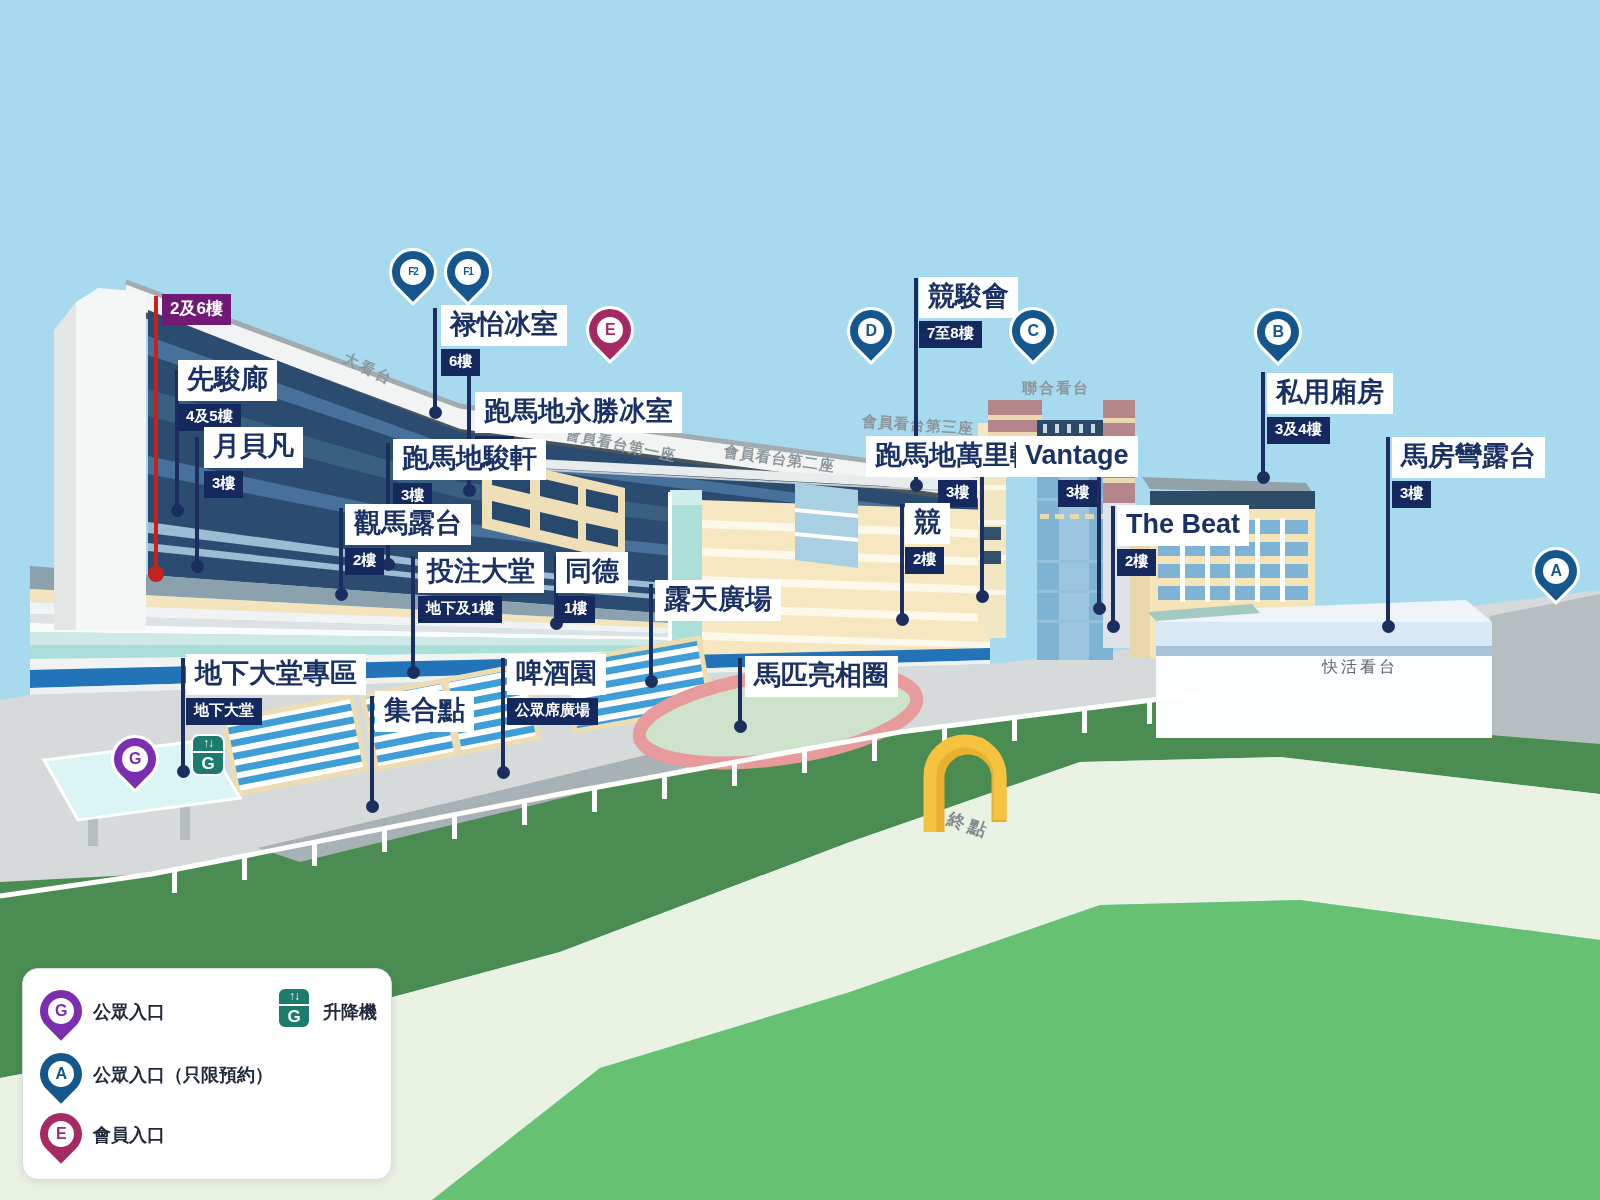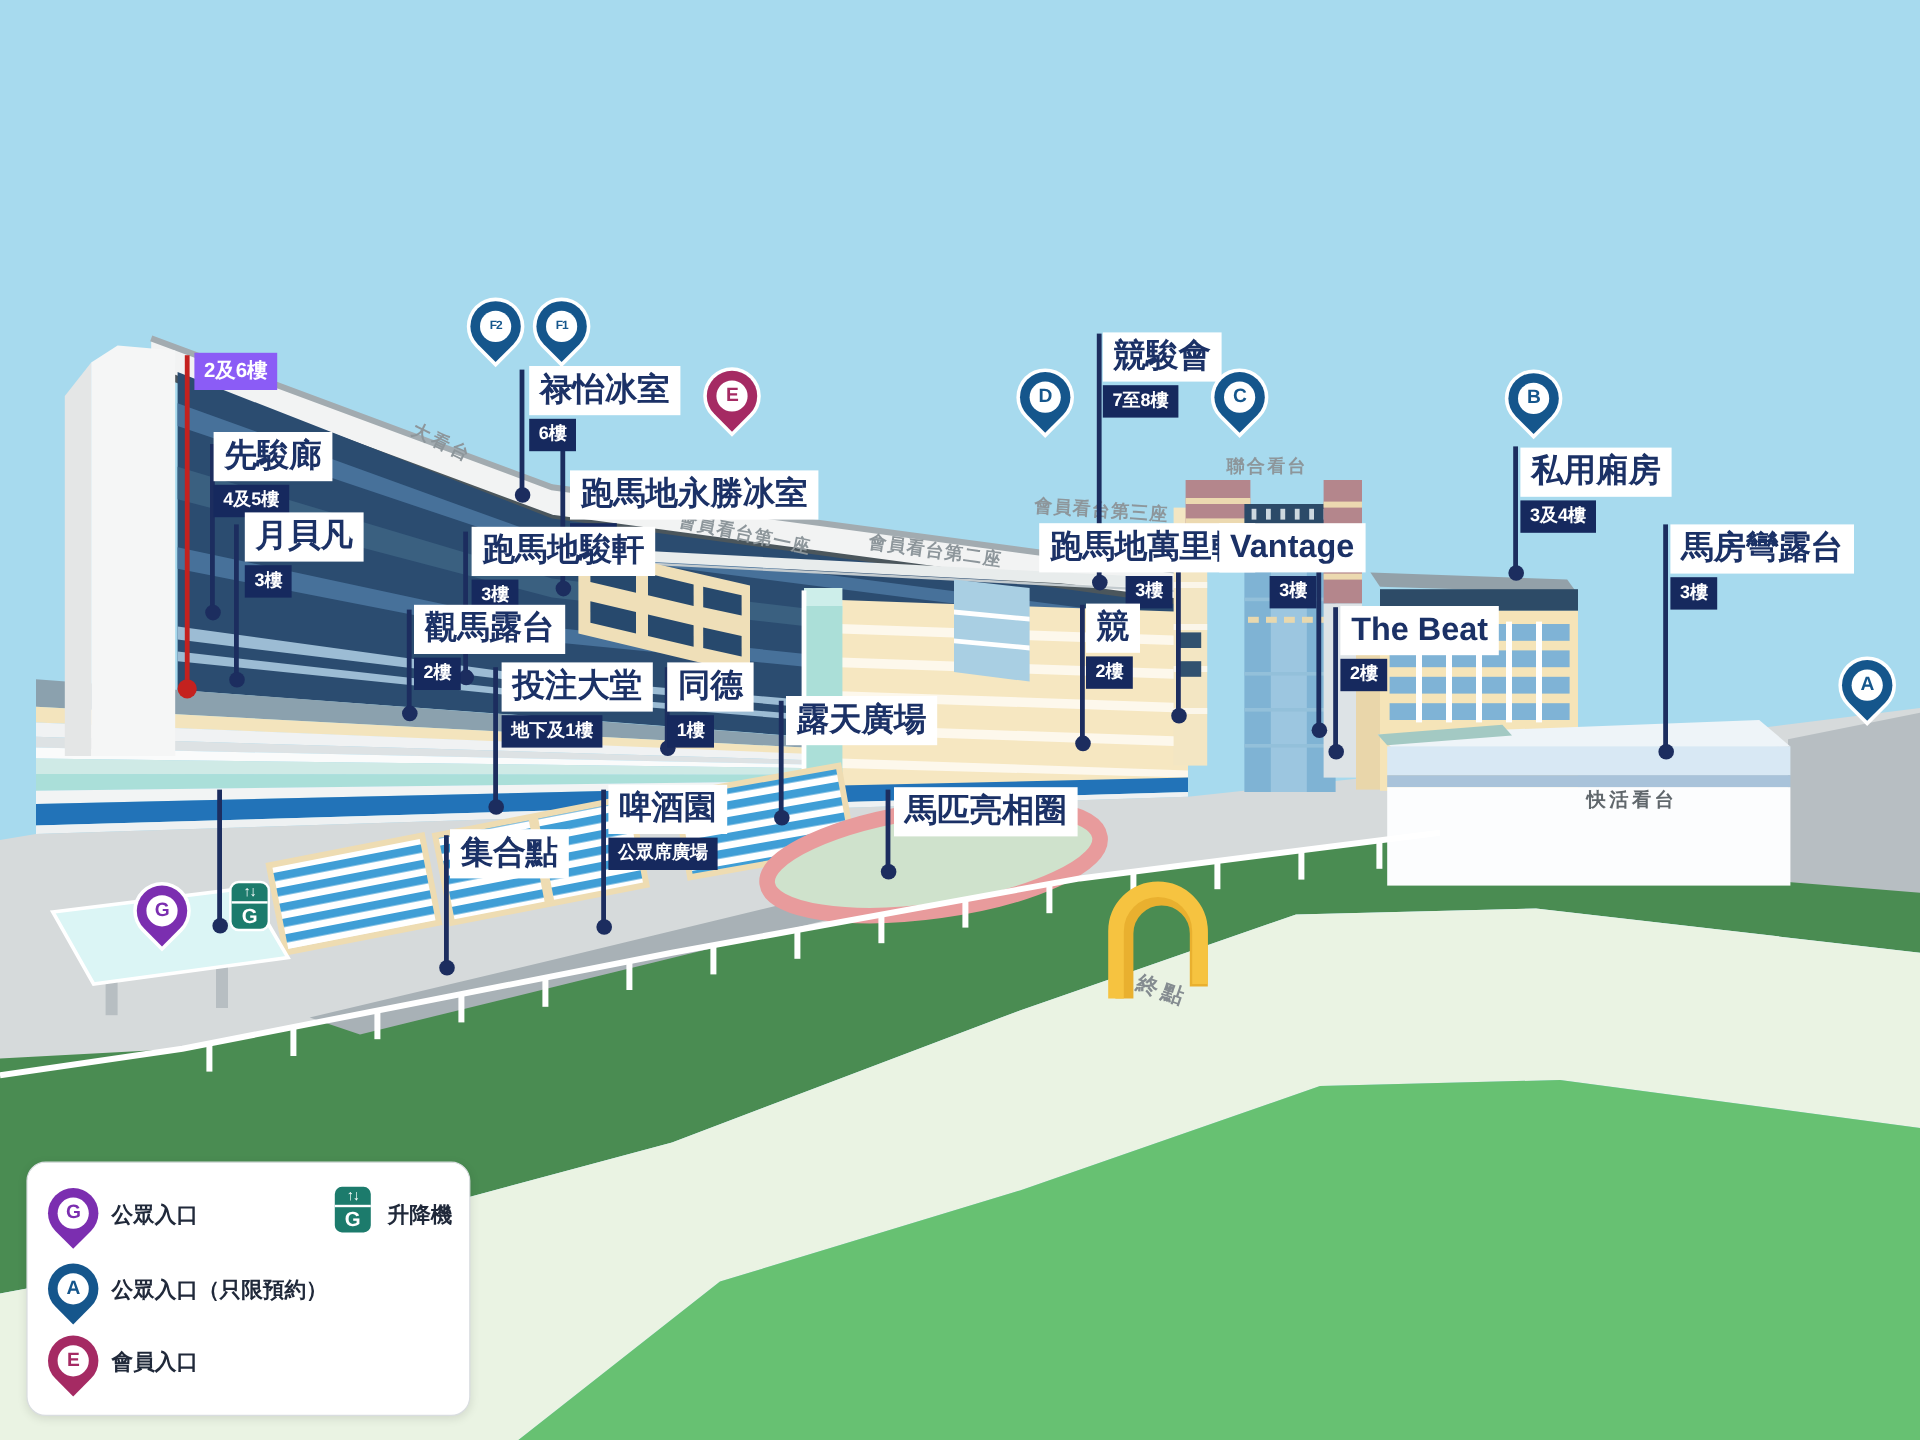--- a/index.html
+++ b/index.html
@@ -23,21 +23,21 @@
   .ann { position:absolute; display:flex; flex-direction:column; align-items:flex-start; }
   .ann-box {
     background:#ffffff; color:#1b3166; font-weight:bold; font-size:27px;
     padding:4px 9px 6px; white-space:nowrap; line-height:1.15;
   }
   .ann-badge {
     background:#16295e; color:#ffffff; font-weight:bold; font-size:15px;
     padding:3px 8px 5px; margin-top:3px; white-space:nowrap;
   }
   .ann.red .ann-box { border:4px solid #c4211f; color:#c4211f; font-size:21px; padding:2px 9px 4px; }
-  .ann.red .ann-badge { background:#8b5cf6; font-size:17px; }
+  .ann.red .ann-badge { background:#701a75; font-size:17px; }
 
   .pin { position:absolute; width:42px; height:42px; }
   .pin-head {
     position:absolute; left:0; top:0; width:42px; height:42px;
     background:#15568c; border-radius:50% 50% 50% 0;
     transform:rotate(-45deg); box-shadow:0 0 0 3px #ffffff;
   }
   .pin-letter {
     position:absolute; left:8px; top:8px; width:26px; height:26px;
     background:#ffffff; border-radius:50%; color:#15568c; font-weight:bold;
@@ -59,21 +59,21 @@
   }
   .lift-letter { display:block; color:#ffffff; font-weight:bold; font-size:17px; line-height:21px; }
 
   .legend {
     position:absolute; left:22px; top:968px; width:368px; height:210px;
     background:#ffffff; border:1px solid #d9dde0; border-radius:16px;
     box-shadow:0 2px 8px rgba(0,0,0,0.10);
   }
   .legend-label { position:absolute; color:#20293a; font-weight:bold; font-size:18px; white-space:nowrap; }
 
-  .happy-label { position:absolute; color:#60676c; font-weight:bold; font-size:16px; letter-spacing:3px; }
+  .happy-label { position:absolute; color:#60676c; font-weight:normal; font-size:16px; letter-spacing:3px; }
   .finish-label { position:absolute; color:#848b90; font-weight:bold; font-size:18px; letter-spacing:4px;
     transform:rotate(19deg); transform-origin:left center; }
 </style>
 </head>
 <body>
 
 <div class="stage">
 
   <svg class="scene" width="1600" height="1200" viewBox="0 0 1600 1200">
 
@@ -365,20 +365,24 @@
   <div class="ann" style="left:655px;top:580px">
     <div class="ann-box">露天廣場</div>
   </div>
   <div class="ann" style="left:507px;top:654px">
     <div class="ann-box">啤酒園</div>
     <div class="ann-badge">公眾席廣場</div>
   </div>
   <div class="ann" style="left:375px;top:691px">
     <div class="ann-box">集合點</div>
   </div>
+  <div class="ann" style="left:186px;top:654px">
+    <div class="ann-box">地下大堂專區</div>
+    <div class="ann-badge">地下大堂</div>
+  </div>
   <div class="ann" style="left:745px;top:656px">
     <div class="ann-box">馬匹亮相圈</div>
   </div>
   <div class="ann" style="left:919px;top:277px">
     <div class="ann-box">競駿會</div>
     <div class="ann-badge">7至8樓</div>
   </div>
   <div class="ann" style="left:866px;top:436px">
     <div class="ann-box">跑馬地萬里軒</div>
     <div class="ann-badge" style="margin-left:72px">3樓</div>

